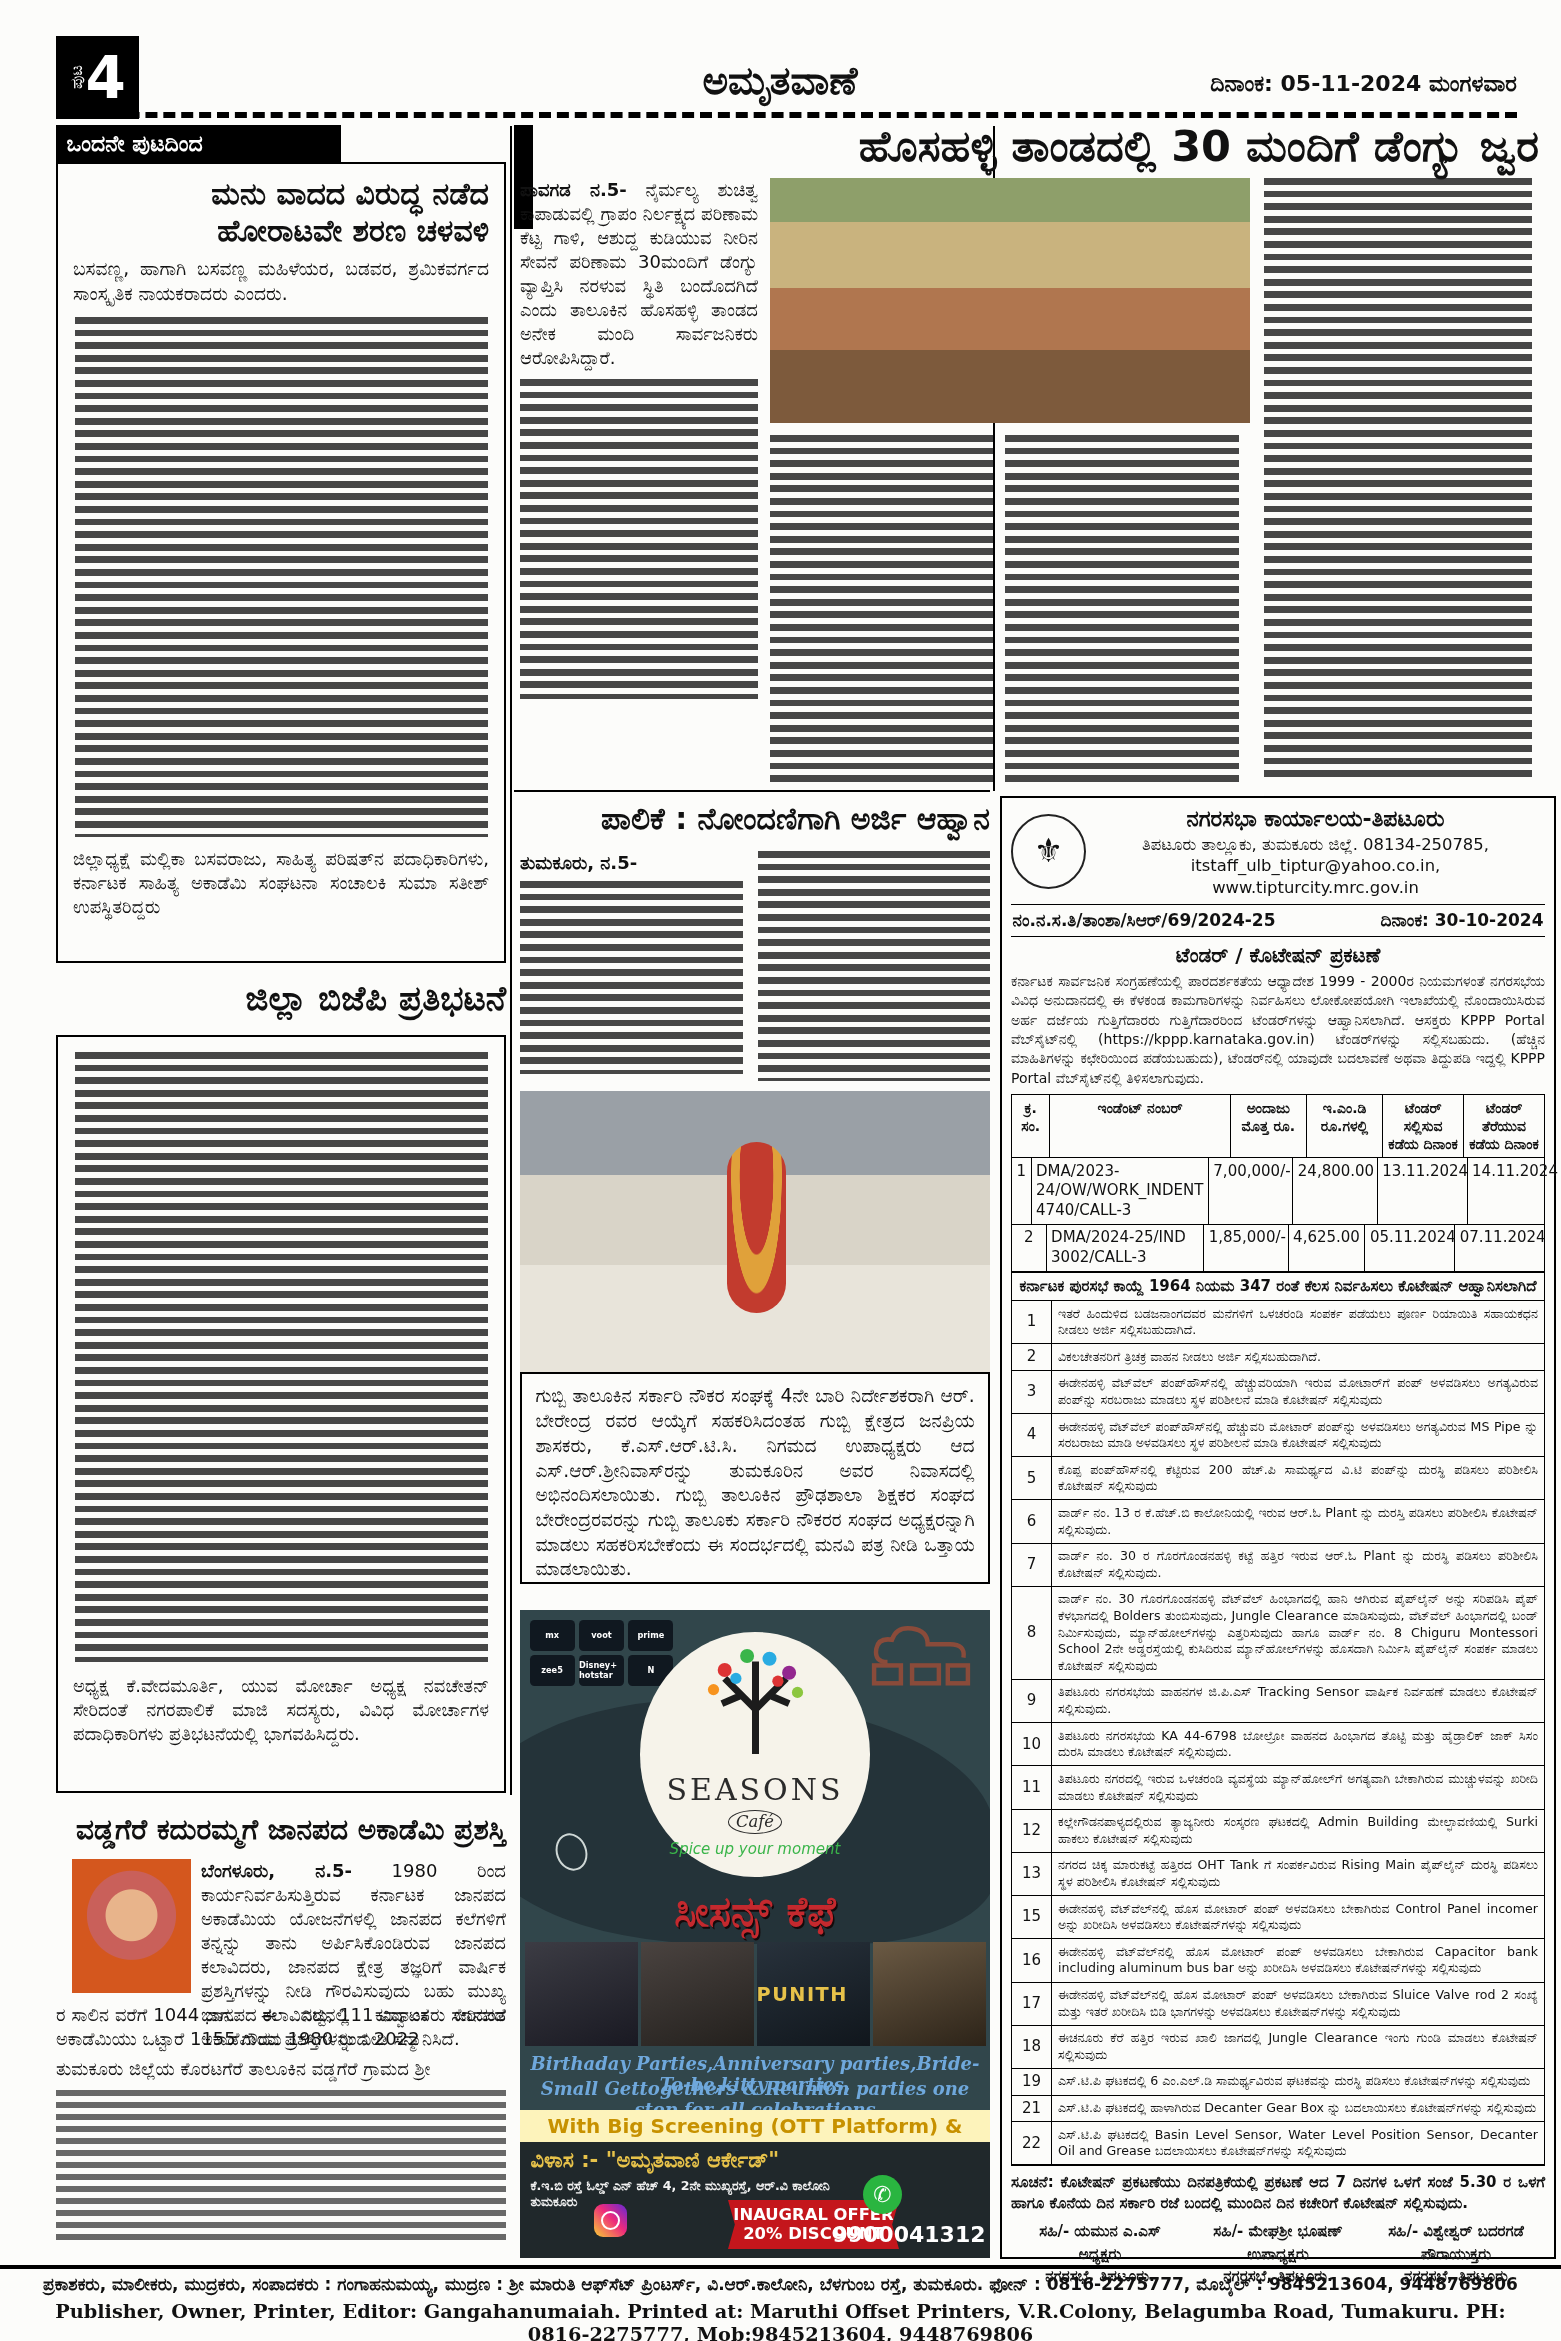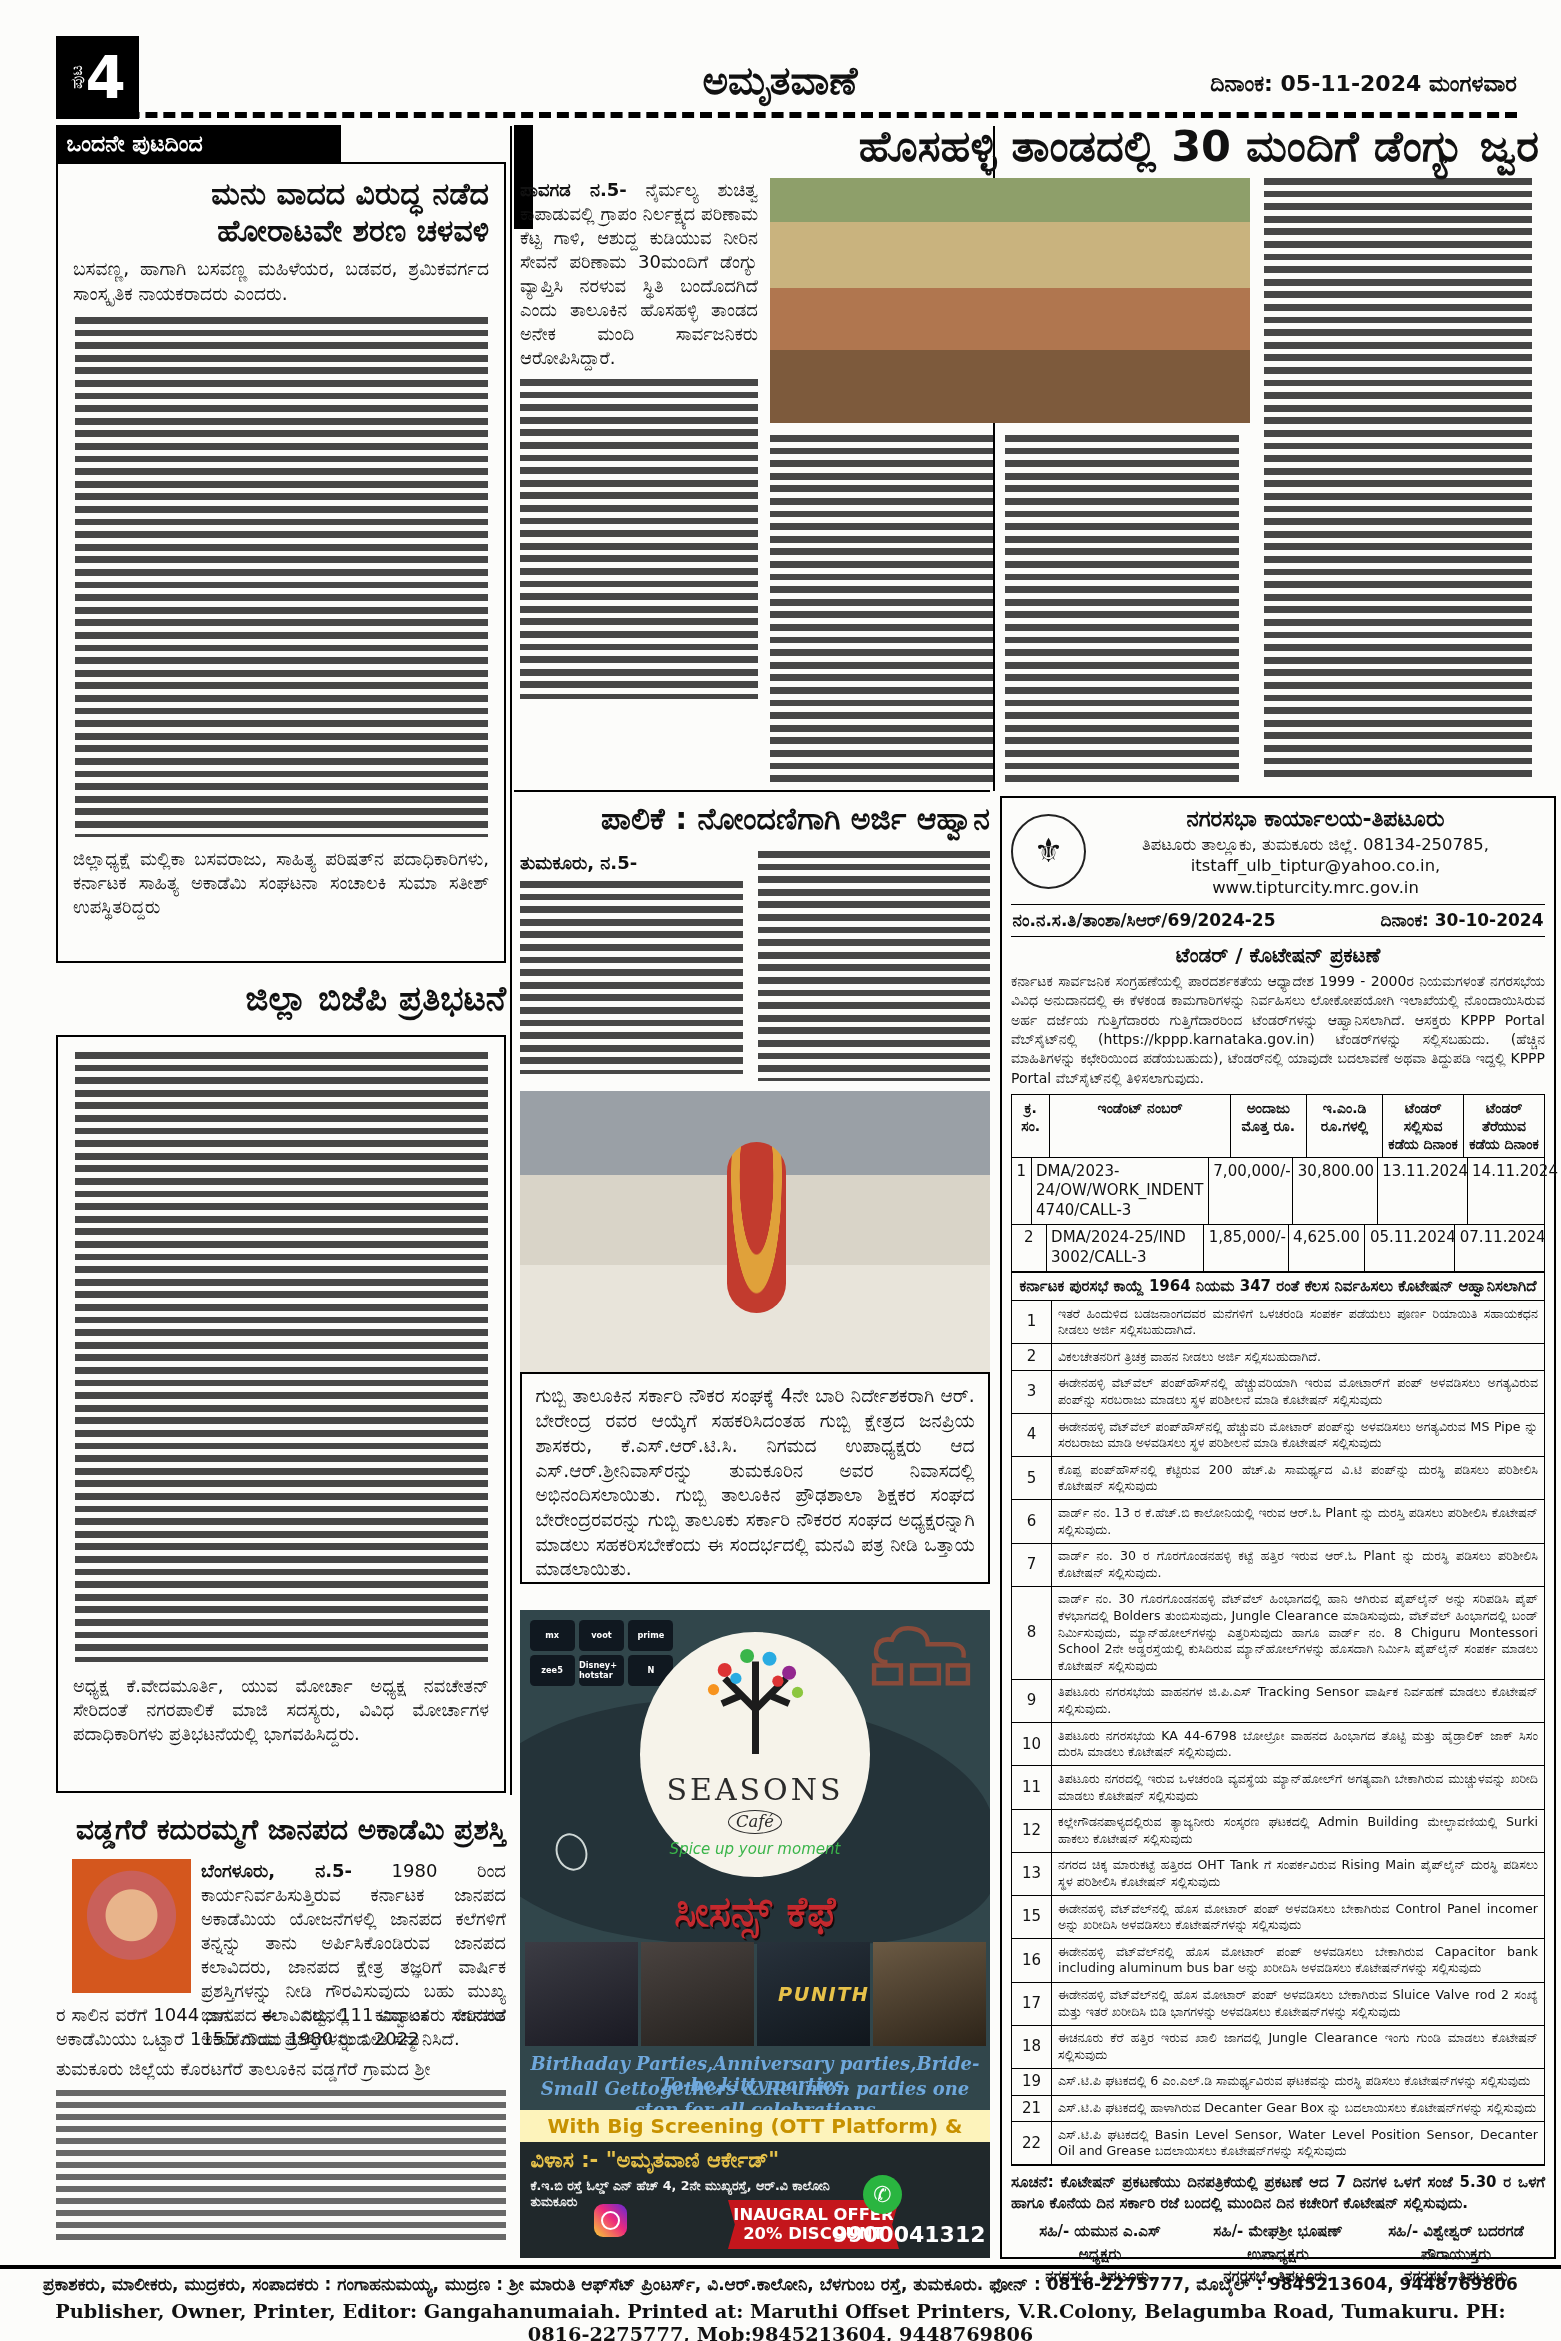--- a/index.html
+++ b/index.html
@@ -171,21 +171,21 @@
       <div style="font-family:'DejaVu Serif',serif;font-size:16.4px;font-style:italic;color:#2b2b2b;border:1.5px solid #2b2b2b;border-radius:50%;padding:1.5px 7.4px;margin-top:3px;">Café</div>
       <div style="font-style:italic;font-size:15px;color:#3ab54a;margin-top:6px;">Spice up your moment</div>
     </div>
 
     <div class="ctr" style="position:absolute;left:0;top:277px;width:100%;font-size:42px;font-weight:bold;color:#c4292e;
          text-shadow:1.5px 1.5px 0 #14090a;">ಸೀಸನ್ಸ್ ಕೆಫೆ</div>
 
     <div style="position:absolute;left:4.5px;top:332px;width:461px;height:104px;display:flex;gap:3px;">
       <div style="flex:1;background:linear-gradient(160deg,#3c3c44,#191922);"></div>
       <div style="flex:1;background:linear-gradient(160deg,#4a4340,#23201d);"></div>
-      <div style="flex:1;background:linear-gradient(160deg,#28323c,#10161c);display:flex;align-items:center;justify-content:flex-end;font-style:italic;">
+      <div style="flex:1;background:linear-gradient(160deg,#28323c,#10161c);display:flex;align-items:center;justify-content:flex-start;">
         <span style="color:#e7c24a;font-weight:bold;font-size:19.3px;letter-spacing:1.5px;">PUNITH</span>
       </div>
       <div style="flex:1;background:linear-gradient(160deg,#6b5a44,#2c2318);"></div>
     </div>
 
     <div class="ctr" style="position:absolute;left:0;top:443px;width:100%;color:#6fa8dc;font-style:italic;font-size:18px;font-weight:bold;font-family:'DejaVu Serif',serif;">Birthaday Parties,Anniversary parties,Bride-To-be,kitty parties,</div>
     <div class="ctr" style="position:absolute;left:0;top:468px;width:100%;color:#6fa8dc;font-style:italic;font-size:18px;font-weight:bold;font-family:'DejaVu Serif',serif;">Small Gettogethers &amp; Reunion parties one stop for all celebrations</div>
 
     <div class="ctr" style="position:absolute;left:0;top:500px;width:100%;height:33px;background:#fdf3bb;color:#c79100;
          font-size:20px;font-weight:bold;line-height:33px;">With Big Screening (OTT Platform) &amp; spice up your all movements</div>
@@ -234,21 +234,21 @@
         <div class="t-cell" style="width:14%;">ಅಂದಾಜು ಮೊತ್ತ ರೂ.</div>
         <div class="t-cell" style="width:14%;">ಇ.ಎಂ.ಡಿ ರೂ.ಗಳಲ್ಲಿ</div>
         <div class="t-cell" style="width:15%;">ಟೆಂಡರ್ ಸಲ್ಲಿಸುವ ಕಡೆಯ ದಿನಾಂಕ</div>
         <div class="t-cell" style="width:15%;">ಟೆಂಡರ್ ತೆರೆಯುವ ಕಡೆಯ ದಿನಾಂಕ</div>
       </div>
       <div>
           <div class="t-row" style="font-size:15px;">
           <div class="t-cell ctr" style="width:6%;">1</div>
           <div class="t-cell" style="width:36%;">DMA/2023-24/OW/WORK_INDENT 4740/CALL-3</div>
           <div class="t-cell ctr" style="width:14%;">7,00,000/-</div>
-          <div class="t-cell ctr" style="width:14%;">30,800.00</div>
+          <div class="t-cell ctr" style="width:14%;">24,800.00</div>
           <div class="t-cell ctr" style="width:15%;">13.11.2024</div>
           <div class="t-cell ctr" style="width:15%;">14.11.2024</div>
         </div>
           <div class="t-row" style="font-size:15px;">
           <div class="t-cell ctr" style="width:6%;">2</div>
           <div class="t-cell" style="width:36%;">DMA/2024-25/IND 3002/CALL-3</div>
           <div class="t-cell ctr" style="width:14%;">1,85,000/-</div>
           <div class="t-cell ctr" style="width:14%;">4,625.00</div>
           <div class="t-cell ctr" style="width:15%;">05.11.2024</div>
           <div class="t-cell ctr" style="width:15%;">07.11.2024</div>

